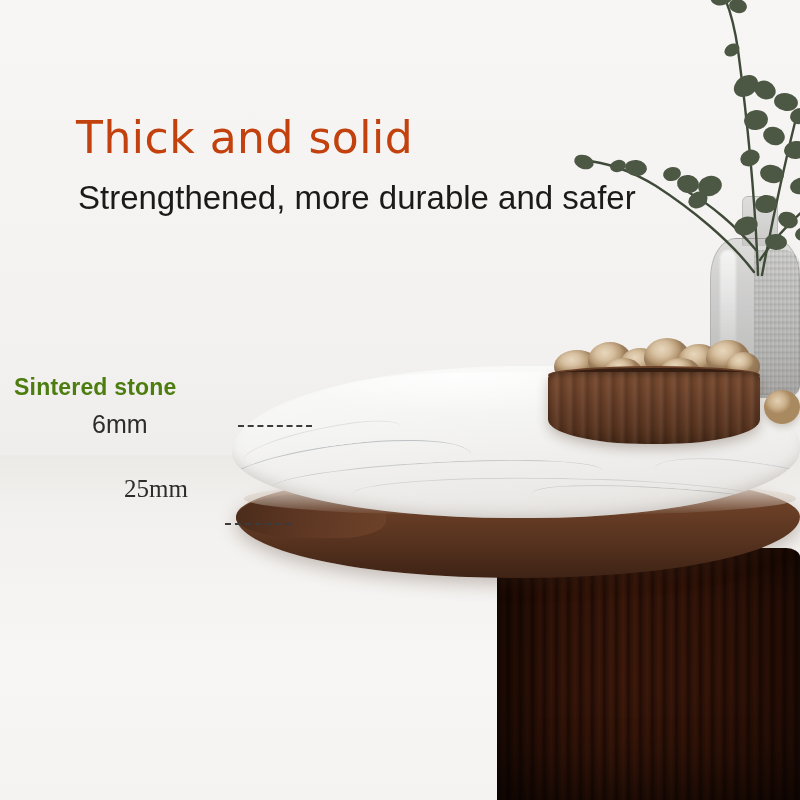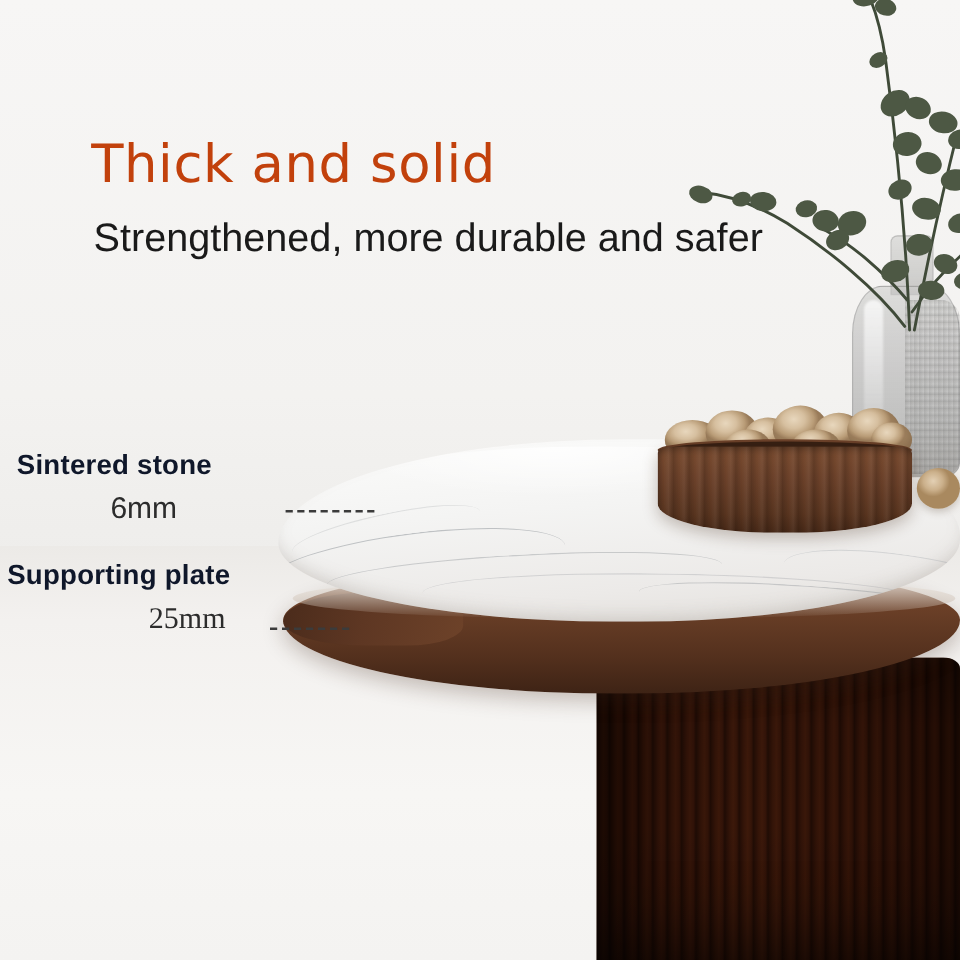--- a/index.html
+++ b/index.html
@@ -61,21 +61,21 @@
     color: #1a1a1a;
     font-weight: 400;
     white-space: nowrap;
   }
 
   
   .callout { position: absolute; white-space: nowrap; }
   .callout .ttl {
     font-size: 23px;
     font-weight: 700;
-    color: #0f172a;
+    color: #4d7c0f;
     letter-spacing: 0.2px;
     display: block;
   }
   .callout .val {
     font-size: 25px;
     font-weight: 400;
     color: #2c2c2c;
     display: block;
   }
   #callout-stone { left: 14px; top: 374px; }
@@ -380,18 +380,17 @@
 
   <div class="subhead nolabel">Strengthened, more durable and safer</div>
 
   <div class="callout nolabel" id="callout-stone">
     <span class="ttl">Sintered stone</span>
     <span class="val">6mm</span>
   </div>
   <div class="leader" id="leader-stone"></div>
 
   <div class="callout nolabel" id="callout-plate">
-    <span class="ttl">Supporting plate</span>
     <span class="val">25mm</span>
   </div>
   <div class="leader" id="leader-plate"></div>
 
 </div>
 
 </body></html>

